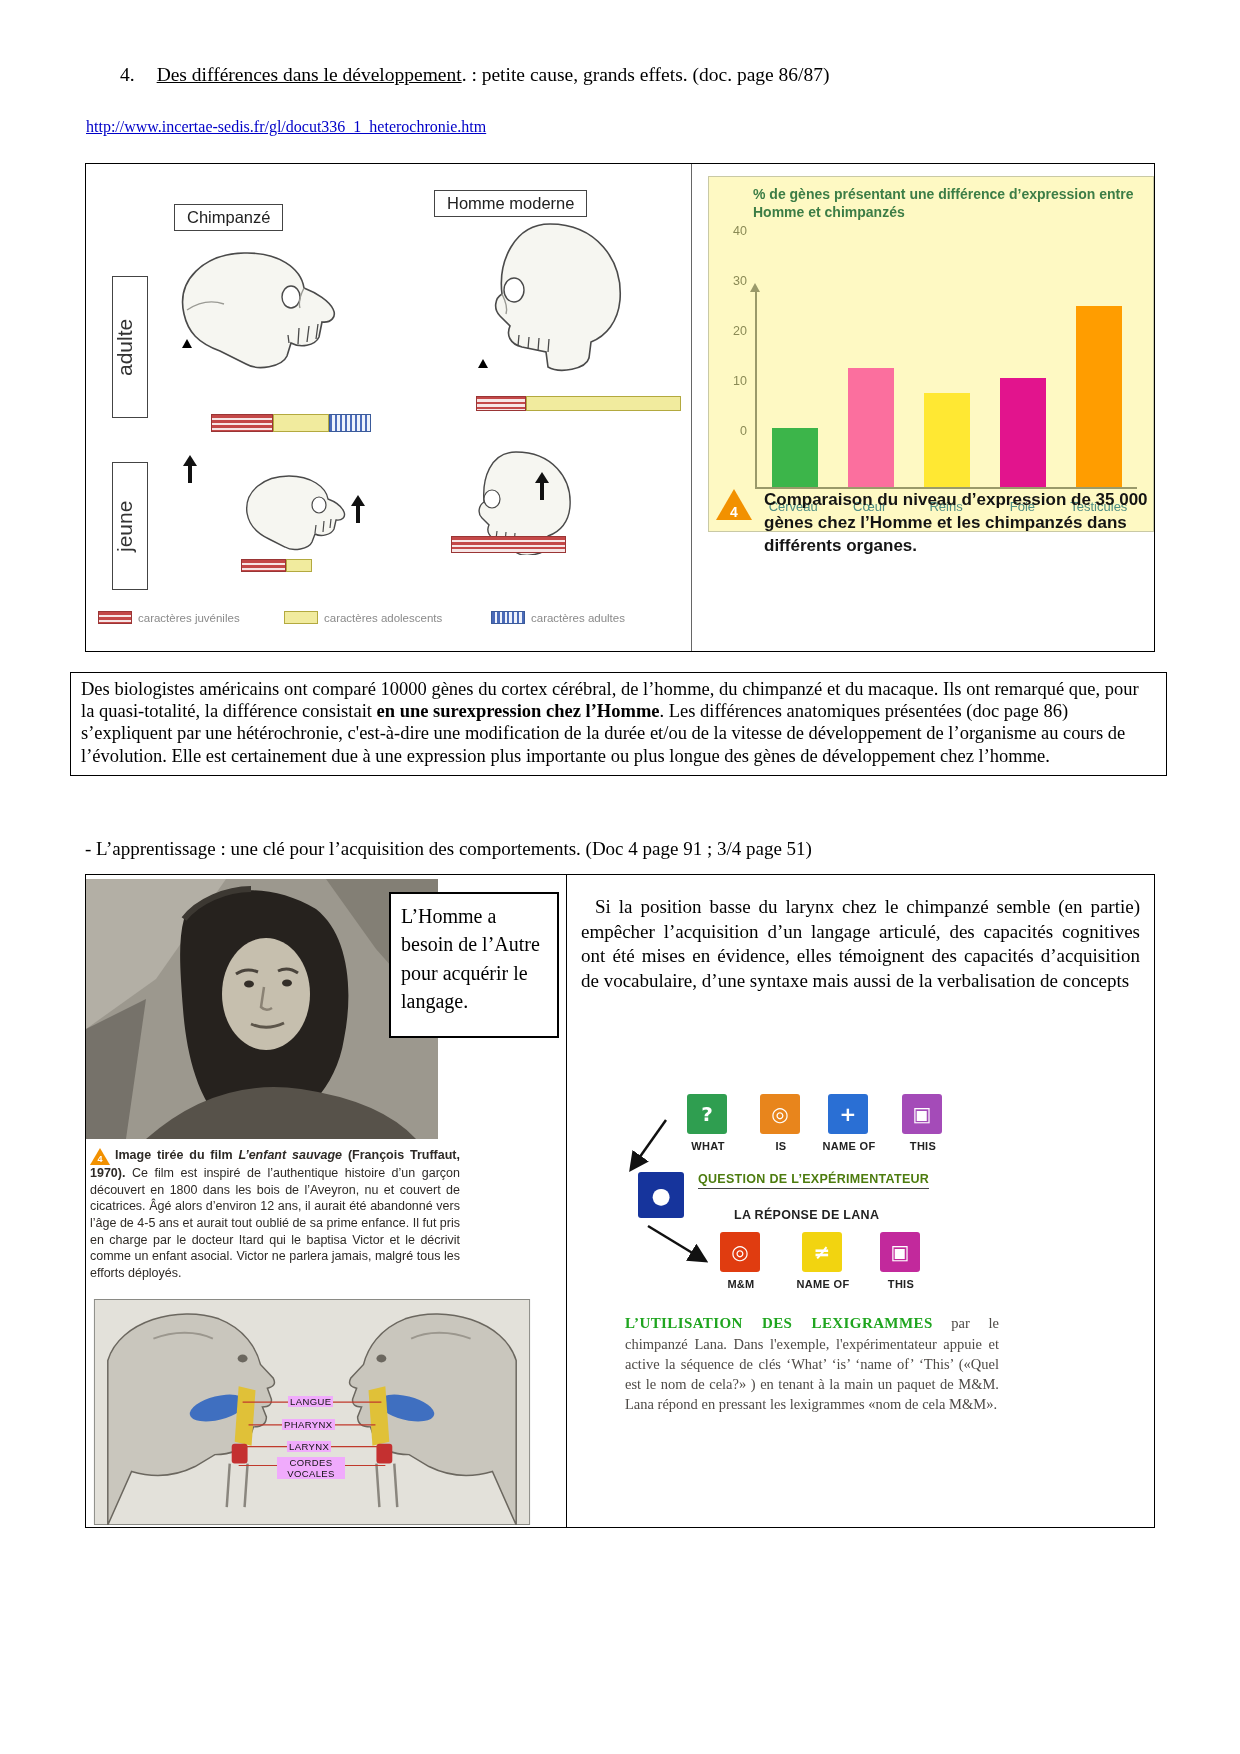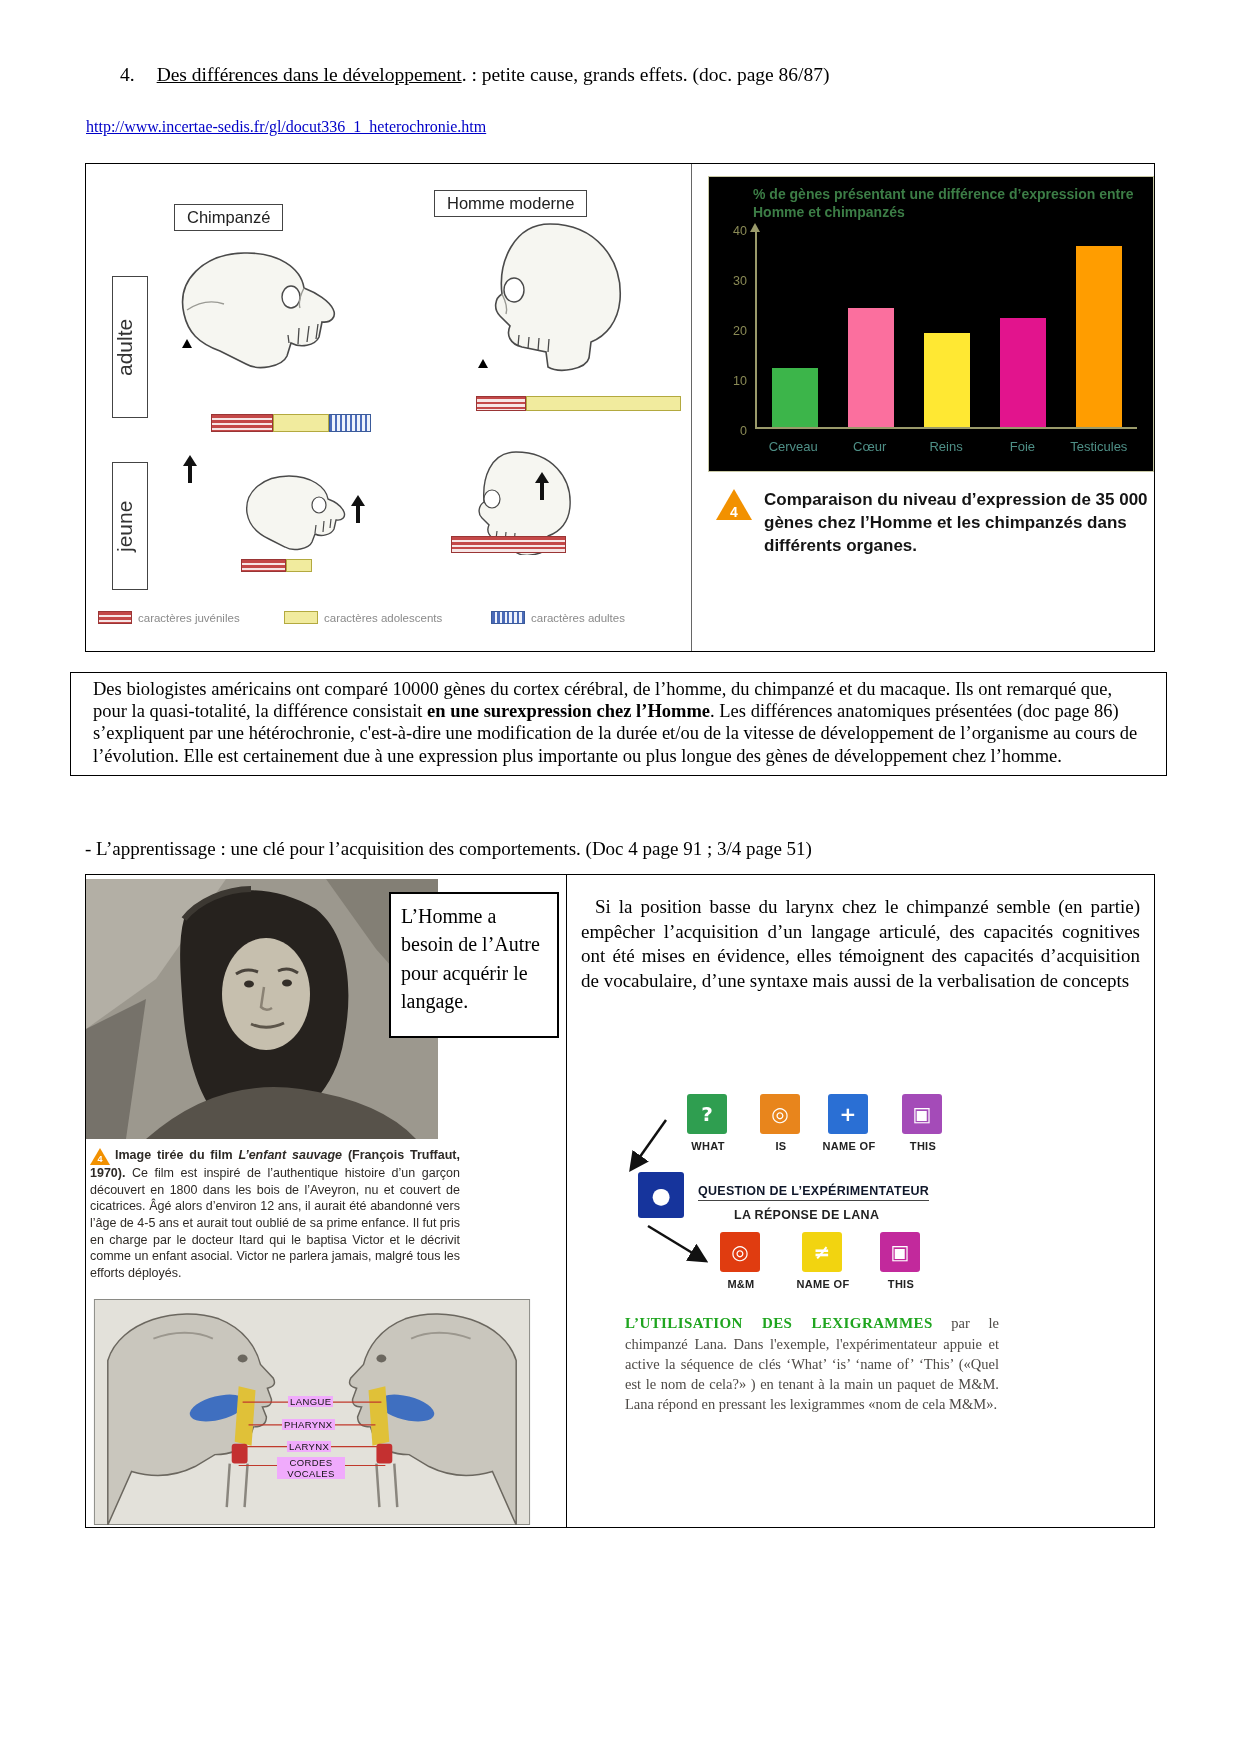--- a/index.html
+++ b/index.html
@@ -36,34 +36,34 @@
   .up-arrow { position:absolute; width:4px; height:24px; background:#111; }
   .up-arrow::before { content:""; position:absolute; left:-5px; top:-11px; border:7px solid transparent; border-bottom:11px solid #111; }
   .tri-up { position:absolute; width:0; height:0; border:5px solid transparent; border-bottom:9px solid #000; }
   .legend { position:absolute; top:447px; left:0; width:605px; height:22px; font-family:"Liberation Sans",sans-serif; }
   .leg-item { position:absolute; display:flex; align-items:flex-end; gap:6px; }
   .leg-item .sw { width:34px; height:13px; flex:0 0 34px; }
   .leg-label { font-size:11.5px; color:#8a8a8a; white-space:nowrap; }
 
   
   .chart-area { position:absolute; left:605px; right:0; top:0; bottom:0; font-family:"Liberation Sans",sans-serif; }
-  .chart-frame { position:absolute; left:17px; top:12px; width:446px; height:296px; border:1.6px solid #c9c9a5; background:#000000; }
+  .chart-frame { position:absolute; left:17px; top:12px; width:446px; height:356px; border:1.6px solid #c9c9a5; background:#fef9c3; }
   .chart-title { position:absolute; left:44px; top:8px; width:392px; font-size:14px; font-weight:bold; color:#3c7d46; line-height:1.3; }
   .plot { position:absolute; left:46px; bottom:42px; width:382px; height:200px; border-left:2px solid #9a9a6a; border-bottom:2px solid #9a9a6a; display:flex; align-items:flex-end; justify-content:space-around; }
   .plot::before { content:""; position:absolute; left:-7px; top:-11px; border:5px solid transparent; border-bottom:9px solid #9a9a6a; }
   .bar { width:46px; }
   .ytick { position:absolute; left:12px; width:26px; text-align:right; font-size:12.5px; color:#8a8a55; transform:translateY(-50%); }
   .cats { position:absolute; left:46px; bottom:17px; width:382px; display:flex; justify-content:space-around; font-size:13px; color:#4e8f86; }
   .cats span { flex:1; text-align:center; }
   .chart-caption { position:absolute; left:25px; top:325px; width:432px; display:flex; gap:12px; }
   .tri { width:36px; height:31px; background:#f29100; clip-path:polygon(50% 0,0 100%,100% 100%); color:#fff; font-weight:bold; font-size:14px; display:flex; align-items:flex-end; justify-content:center; flex:0 0 36px; }
   .cap-text { font-size:17px; font-weight:bold; line-height:1.35; color:#141414; }
 
   
-  .note-box { position:absolute; left:70px; top:672px; width:1097px; border:1.6px solid #000; padding:5px 22px 8px; font-size:18.5px; line-height:1.2; }
+  .note-box { position:absolute; left:70px; top:672px; width:1097px; border:1.6px solid #000; padding:5px 10px 8px; font-size:18.5px; line-height:1.2; }
   .learning-line { position:absolute; left:85px; top:838px; font-size:19px; }
 
   
   .fig2 { position:absolute; left:85px; top:874px; width:1070px; height:654px; border:1.6px solid #000; background:#fff; }
   .left-col { position:absolute; left:0; top:0; bottom:0; width:480px; }
   .right-col { position:absolute; left:480px; right:0; top:0; bottom:0; border-left:1.4px solid #000; padding:6px 14px; }
   .photo { position:absolute; left:0; top:4px; width:352px; height:260px; }
   .quote-box { position:absolute; left:303px; top:17px; width:170px; min-height:146px; border:2px solid #000; background:#fff; padding:8px 10px; font-size:20px; line-height:1.42; }
   .wc-caption { position:absolute; left:4px; top:272px; width:370px; font-family:"Liberation Sans",sans-serif; font-size:12.5px; line-height:1.33; color:#2e2a26; text-align:justify; }
   .tri-small { display:inline-block; width:20px; height:17px; background:#f29100; clip-path:polygon(50% 0,0 100%,100% 100%); color:#fff; font-size:9px; font-weight:bold; text-align:center; line-height:23px; vertical-align:-3px; margin-right:5px; }
@@ -71,21 +71,21 @@
   .anatomy { position:absolute; left:5px; top:424px; width:442px; height:226px; }
   .ana-label { position:absolute; font-family:"Liberation Sans",sans-serif; font-size:9.5px; letter-spacing:.4px; color:#111; background:#f0abfc; padding:0 2px; text-align:center; }
 
   .doc3-title { font-size:19px; margin-top:2px; }
   .doc3-para { margin-top:14px; font-size:19px; line-height:1.3; text-align:justify; text-indent:14px; max-width:562px; }
 
   .lexigram { position:absolute; left:45px; top:205px; width:430px; height:230px; font-family:"Liberation Sans",sans-serif; }
   .key { position:absolute; width:40px; height:40px; border-radius:3px; display:flex; align-items:center; justify-content:center; color:#fff; font-size:20px; font-weight:bold; font-family:"DejaVu Sans",sans-serif; }
   .key.big { width:46px; height:46px; font-size:22px; }
   .key-label { position:absolute; width:72px; font-size:11px; font-weight:bold; color:#222; text-align:center; letter-spacing:.3px; }
-  .q-label1 { position:absolute; left:86px; top:104px; font-size:12.5px; font-weight:600; color:#0f172a; border-bottom:1.5px solid #444; padding-bottom:2px; letter-spacing:.3px; }
+  .q-label1 { position:absolute; left:86px; top:92px; font-size:12.5px; font-weight:600; color:#4d7c0f; border-bottom:1.5px solid #444; padding-bottom:2px; letter-spacing:.3px; }
   .q-label2 { position:absolute; left:122px; top:128px; font-size:12.5px; font-weight:600; color:#222; letter-spacing:.3px; }
   .lex-arrows { position:absolute; inset:0; }
   .lex-caption { position:absolute; left:58px; top:438px; width:374px; font-size:14.5px; line-height:1.38; color:#4e4a46; text-align:justify; }
   .lex-head { font-weight:bold; font-size:15px; letter-spacing:.4px; }
 </style>
 </head>
 <body>
 
 <div class="page">
 

